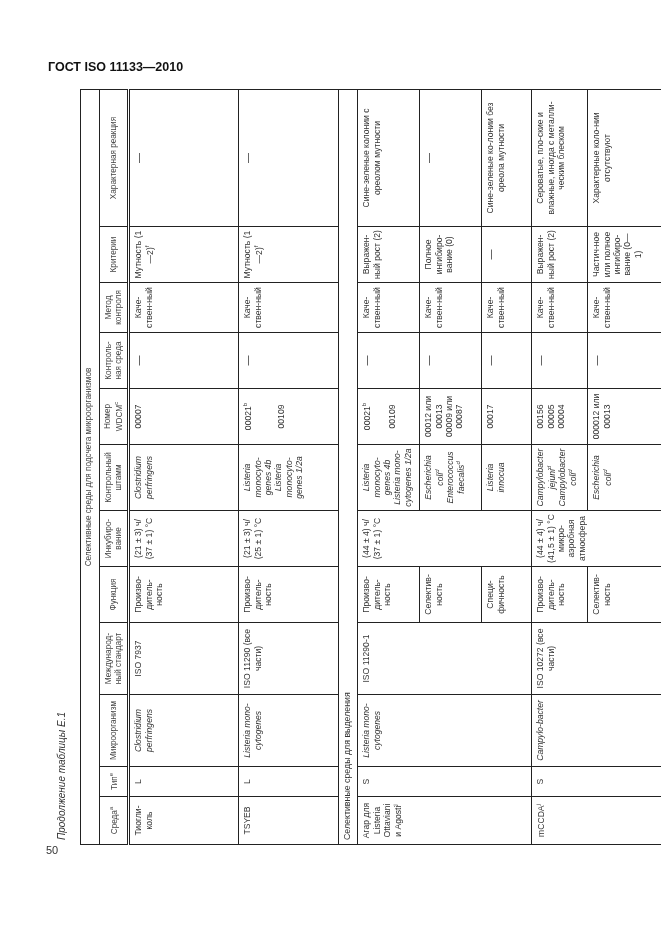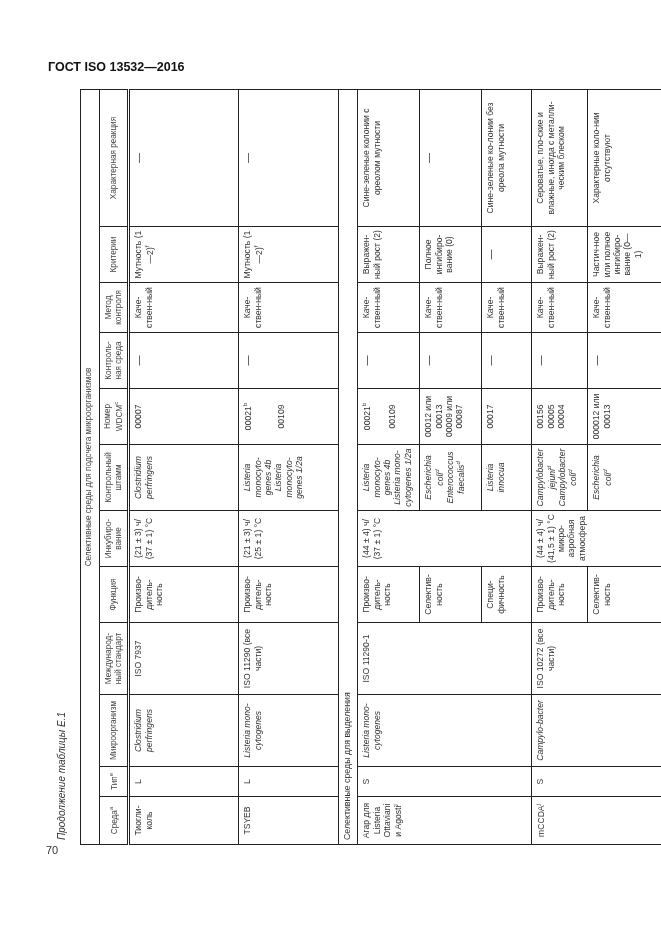--- a/index.html
+++ b/index.html
@@ -20,23 +20,23 @@
   tr.hdr th { border-bottom: 3px double #222; }
   .it { font-style: italic; }
   .sec { text-align: left; padding-left: 4px; font-size: 8.8px; }
   .sec-top { text-align: center; font-size: 8.2px; color: #444; }
   sup { font-size: 6px; }
   .dash { font-size: 10px; }
 </style>
 </head>
 <body>
 
-<div class="doc-header">ГОСТ ISO 13532—2016</div>
+<div class="doc-header">ГОСТ ISO 11133—2010</div>
 <div class="continuation">Продолжение таблицы Е.1</div>
-<div class="page-number">70</div>
+<div class="page-number">50</div>
 
 <div class="rot">
 <table>
   <colgroup>
     <col style="width:48px">
         <col style="width:30px">
         <col style="width:72px">
         <col style="width:72px">
     <col style="width:56px">
         <col style="width:56px">

